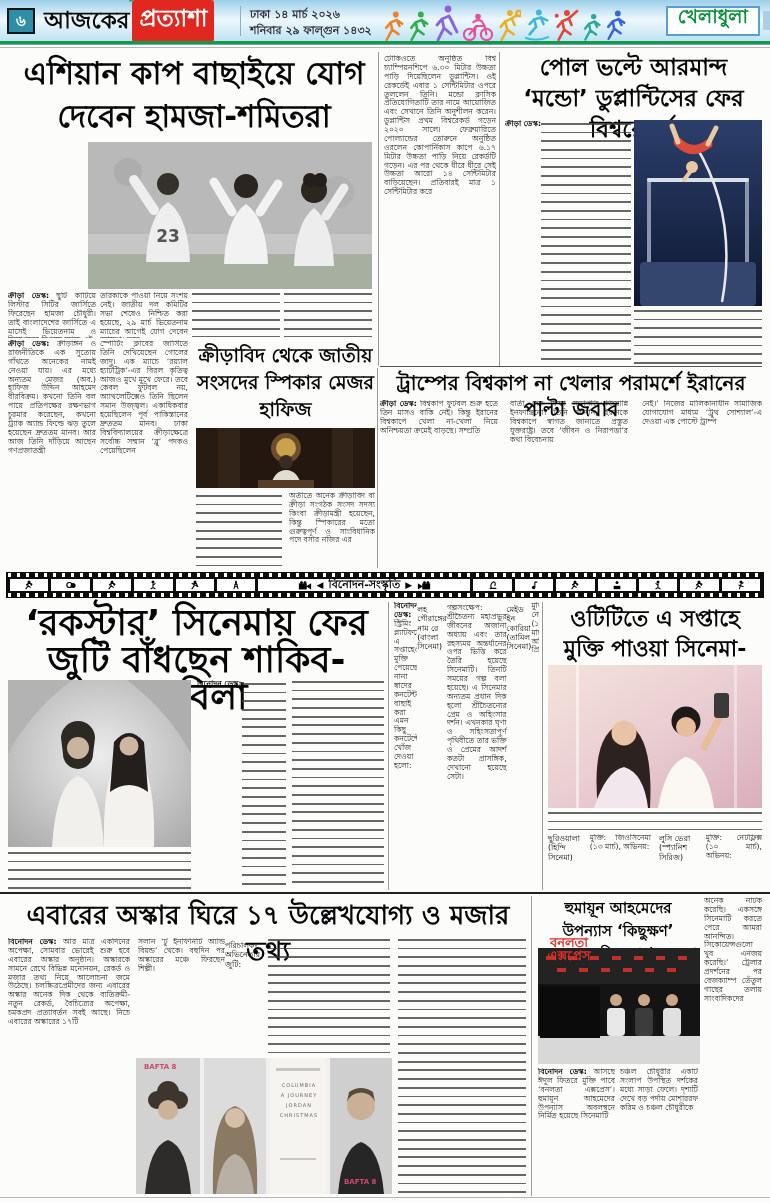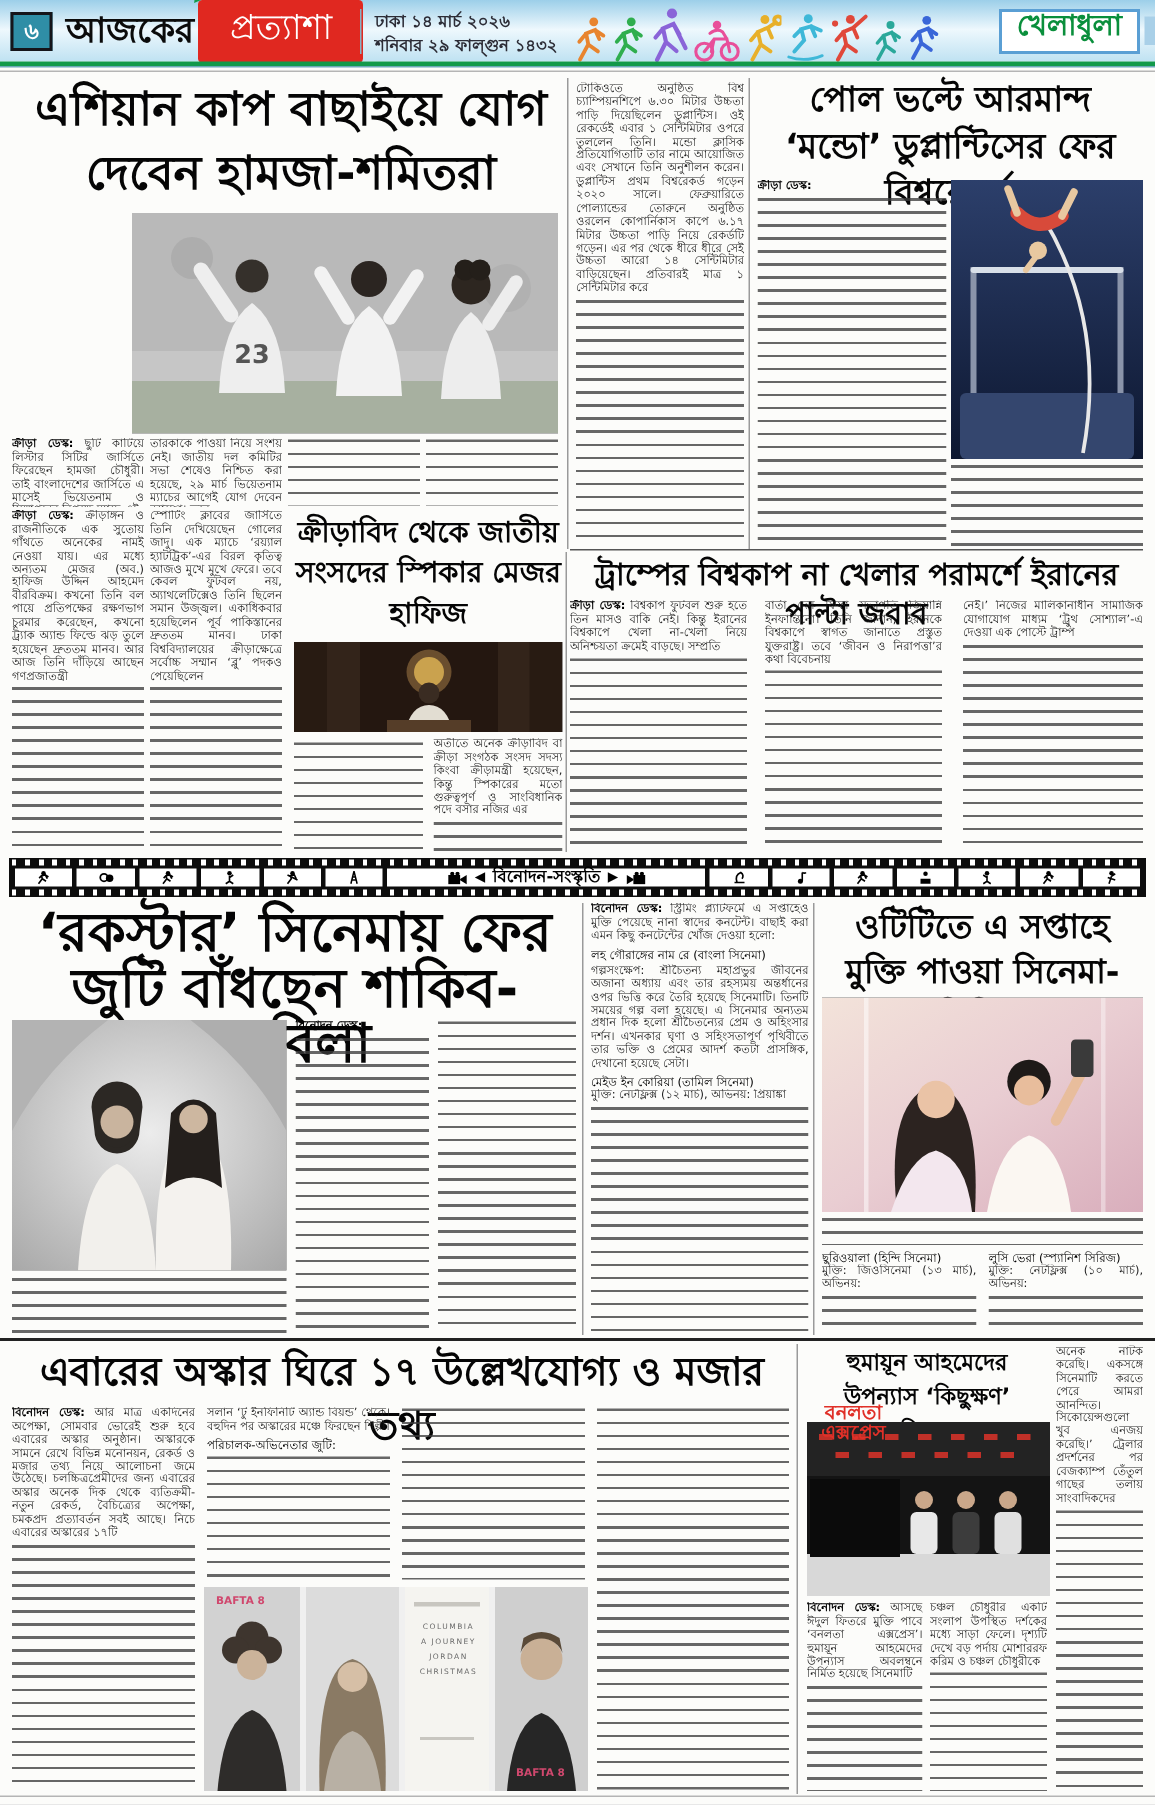--- a/index.html
+++ b/index.html
@@ -9,37 +9,37 @@
   .abs{position:absolute}
   
   .mast{left:0;top:0;width:770px;height:41px;background:linear-gradient(180deg,#9ccfe9,#eef8fd 48%,#bfe2f2)}
   .mast-green{left:0;top:41px;width:770px;height:3px;background:#12994a}
   .mast-teal{left:0;top:44px;width:770px;height:1px;background:#6aa7b8}
   .hairline{background:#b5b5b5}
   .pagenum{left:7px;top:8px;width:28px;height:26px;background:#2f8ea6;border:2px solid #15151a;
            color:#fff;font-weight:bold;font-size:15px;display:flex;align-items:center;justify-content:center}
   .logo{left:44px;top:4px;height:34px;display:flex;align-items:center}
   .logo-black{font-size:23px;font-weight:bold;color:#0b0b0b}
-  .logo-red{position:relative;font-size:23px;font-weight:normal;color:#fff;background:#e02820;
-            padding:0 21px 3px;border-radius:3px;margin-left:3px}
+  .logo-red{position:relative;font-size:23px;font-weight:bold;color:#fff;background:#e02820;
+            padding:0 7px 3px;border-radius:3px;margin-left:3px}
   .logo-flag{position:absolute;left:-3px;top:-8px;width:14px;height:10px;background:#159a4a;
              clip-path:polygon(0 100%,100% 40%,10% 0)}
   .mast-sep{left:240px;top:6px;width:1px;height:30px;background:#8ab0c4}
   .dates{left:250px;top:7px;font-size:11px;font-weight:bold;color:#2c2c36;line-height:1.45}
   .icons{left:383px;top:2px;width:258px;height:40px;display:flex;align-items:flex-end;gap:3px}
   .icons svg{display:block}
   .sport-label{right:10px;top:6px;height:30px;background:#fff;border:2px solid #5a9fd4;
                display:flex;align-items:flex-end;padding:0 10px;font-size:19px;font-weight:bold;color:#0a8f3c}
   .mast-tab{right:0;top:11px;width:7px;height:19px;background:#a9d0e8}
   
   .hl{font-weight:bold;color:#050505;text-align:center}
   .bt{font-size:7.6px;line-height:1.17;text-align:justify;color:#1d1d1d;overflow:hidden}
   .bt b{color:#000}
   .fl{background:repeating-linear-gradient(180deg,#3d3d3d 0 1.7px,transparent 1.7px 8.7px);opacity:.78}
-  .colflex{display:flex;flex-direction:column;overflow:hidden}
+  .colflex{display:flex;flex-direction:row;overflow:hidden}
   .colflex .fl{flex:1 1 auto;margin-top:3px}
   .vr{width:1px;background:#9a9a9a}
   .hr{height:1px;background:#555}
   .hr2{height:2px;background:#222}
   .photo{overflow:hidden;background:#737373}
   .photo svg{display:block;width:100%;height:100%}
   .subhead{font-size:7.8px;font-weight:normal;color:#000;line-height:1.2;margin-top:3px}
   
   .strip{left:6px;top:572px;width:758px;height:26px;background:#0d0d0d}
   .perf{position:absolute;left:2px;right:2px;height:4px;

